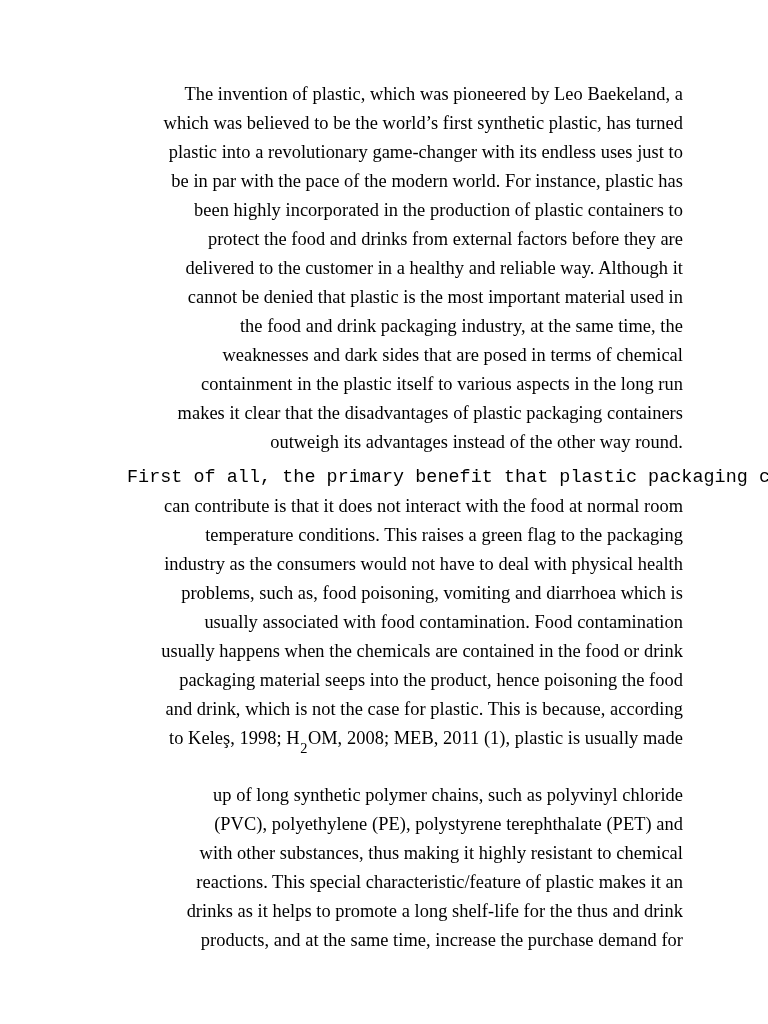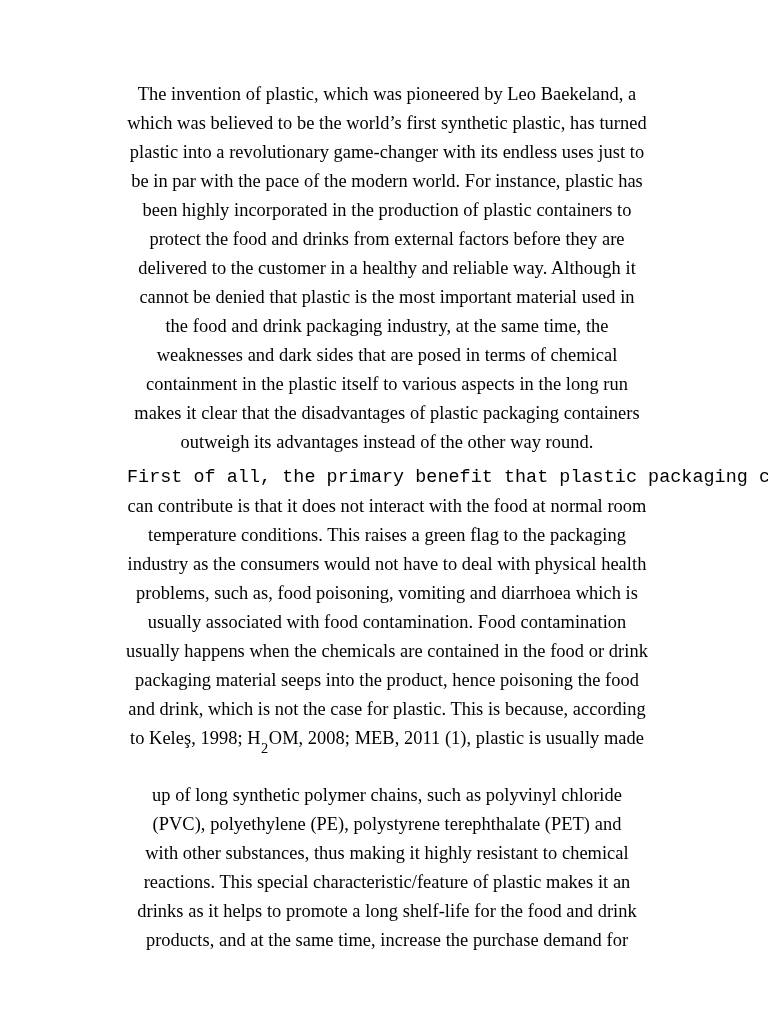--- a/index.html
+++ b/index.html
@@ -23,21 +23,21 @@
   .text-column {
     position: absolute;
     left: 91px;
     top: 80px;
     width: 592px;
   }
   .paragraph {
     margin: 0;
     font-size: 18.4px;
     line-height: 29px;
-    text-align: center;
+    text-align: right;
     white-space: normal;
     letter-spacing: 0.05px;
   }
   .paragraph + .paragraph {
     margin-top: 6px;
   }
   
   .line {
     display: block;
     white-space: pre;
@@ -89,19 +89,19 @@
       <span class="line">usually happens when the chemicals are contained in the food or drink</span>
       <span class="line">packaging material seeps into the product, hence poisoning the food</span>
       <span class="line">and drink, which is not the case for plastic. This is because, according</span>
 
       <span class="line has-subscript"><span>to Keleş, 1998; H</span><span class="subscript">2</span><span>OM, 2008; MEB, 2011 (1), plastic is usually made</span></span>
 
       <span class="line">up of long synthetic polymer chains, such as polyvinyl chloride</span>
       <span class="line">(PVC), polyethylene (PE), polystyrene terephthalate (PET) and</span>
       <span class="line">with other substances, thus making it highly resistant to chemical</span>
       <span class="line">reactions. This special characteristic/feature of plastic makes it an</span>
-      <span class="line">drinks as it helps to promote a long shelf-life for the food and drink</span>
+      <span class="line">drinks as it helps to promote a long shelf-life for the thus and drink</span>
       <span class="line">products, and at the same time, increase the purchase demand for</span>
 
     </p>
 
   </div>
 </div>
 
 </body></html>

